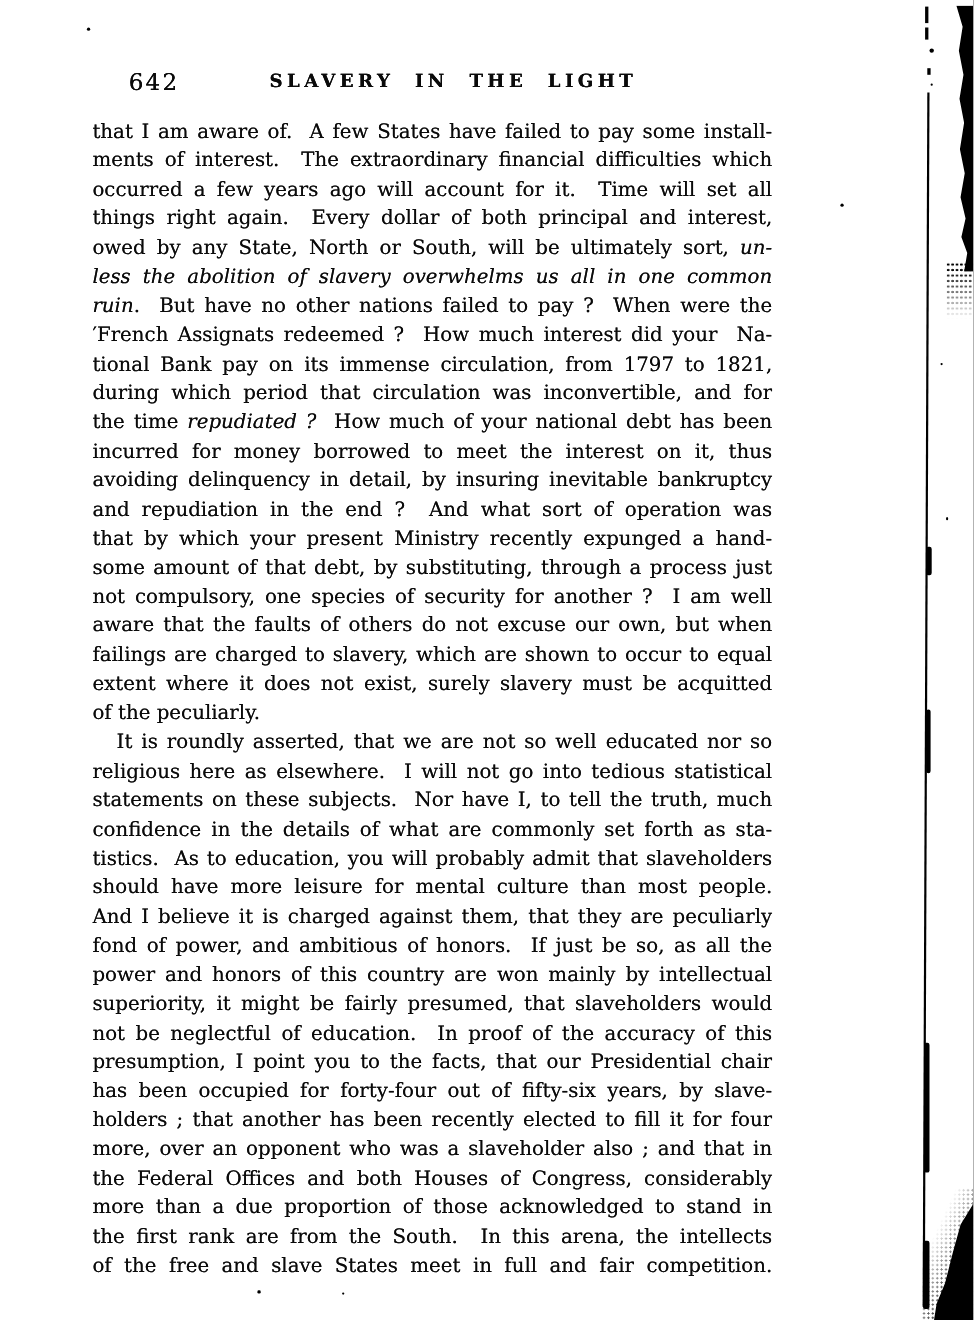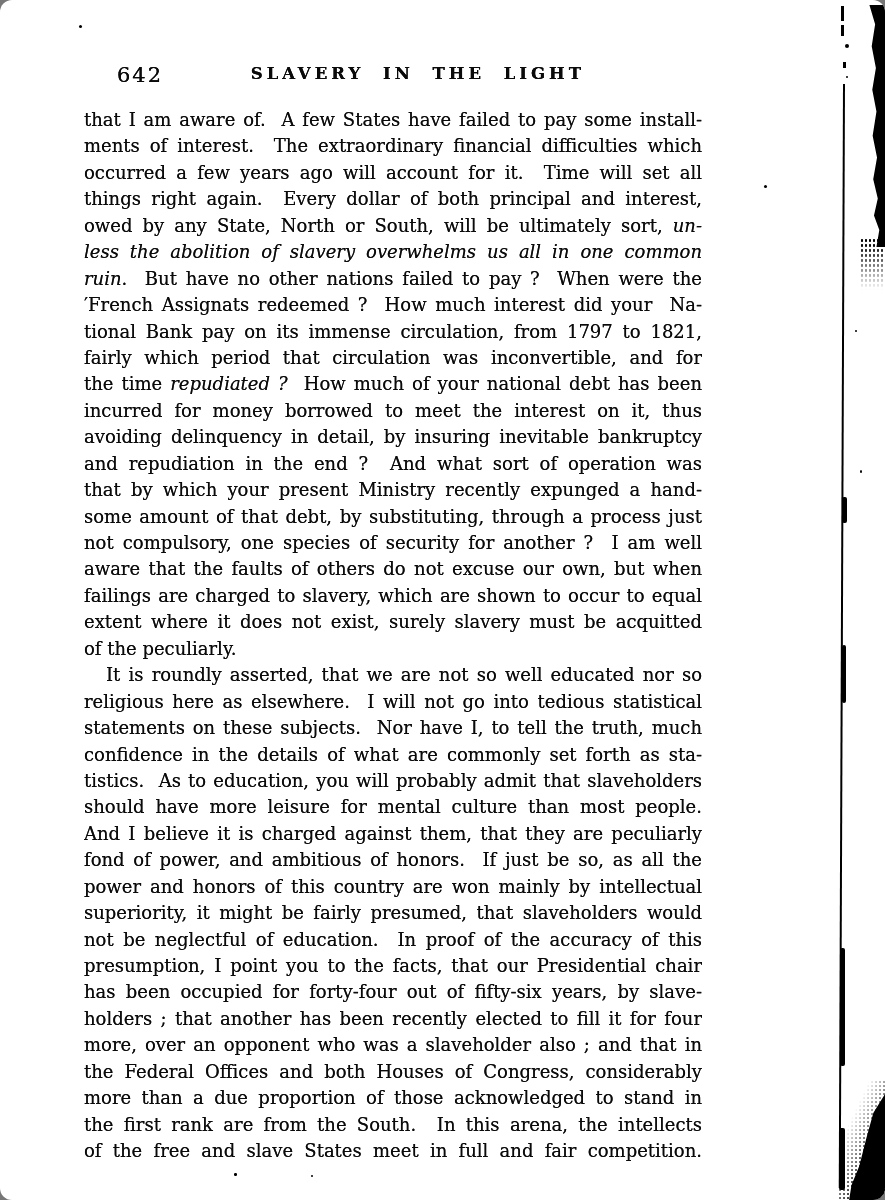--- a/index.html
+++ b/index.html
@@ -3,31 +3,30 @@
 <meta charset="utf-8">
 <style>
   html,body{margin:0;padding:0;background:#777;}
   .page{
     position:relative;
     width:885px;height:1200px;
     background:#ffffff;
     overflow:hidden;
     font-family:"DejaVu Serif","Liberation Serif",serif;
     color:#0a0a0a;
-    border-radius:12px;
   }
   
   .pagenum{
     position:absolute;left:117px;top:63px;
     font-size:21px;letter-spacing:2px;
     text-shadow:0 0 .5px #000;
   }
   .running-head{
     position:absolute;left:245px;top:64px;width:340px;
-    text-align:right;
+    text-align:left;
     font-size:16.5px;font-weight:bold;
     letter-spacing:4px;word-spacing:9px;
     text-shadow:0 0 .4px #000;
   }
   
   .text-block{
     position:absolute;left:84px;top:107px;width:618px;
   }
   .line{
     height:26.45px;
@@ -105,21 +104,21 @@
   <div class="text-block" id="text-block">
       <div class="line"><span>that I am aware of.  A few States have failed to pay some install-</span></div>
       <div class="line"><span>ments of interest.  The extraordinary financial difficulties which</span></div>
       <div class="line"><span>occurred a few years ago will account for it.  Time will set all</span></div>
       <div class="line"><span>things right again.  Every dollar of both principal and interest,</span></div>
       <div class="line"><span>owed by any State, North or South, will be ultimately sort, </span><i>un-</i></div>
       <div class="line"><i>less the abolition of slavery overwhelms us all in one common</i></div>
       <div class="line"><i>ruin</i><span>.  But have no other nations failed to pay ?  When were the</span></div>
       <div class="line"><span>′French Assignats redeemed ?  How much interest did your  Na-</span></div>
       <div class="line"><span>tional Bank pay on its immense circulation, from 1797 to 1821,</span></div>
-      <div class="line"><span>fairly which period that circulation was inconvertible, and for</span></div>
+      <div class="line"><span>during which period that circulation was inconvertible, and for</span></div>
       <div class="line"><span>the time </span><i>repudiated ?</i><span>  How much of your national debt has been</span></div>
       <div class="line"><span>incurred for money borrowed to meet the interest on it, thus</span></div>
       <div class="line"><span>avoiding delinquency in detail, by insuring inevitable bankruptcy</span></div>
       <div class="line"><span>and repudiation in the end ?  And what sort of operation was</span></div>
       <div class="line"><span>that by which your present Ministry recently expunged a hand-</span></div>
       <div class="line"><span>some amount of that debt, by substituting, through a process just</span></div>
       <div class="line"><span>not compulsory, one species of security for another ?  I am well</span></div>
       <div class="line"><span>aware that the faults of others do not excuse our own, but when</span></div>
       <div class="line"><span>failings are charged to slavery, which are shown to occur to equal</span></div>
       <div class="line"><span>extent where it does not exist, surely slavery must be acquitted</span></div>

